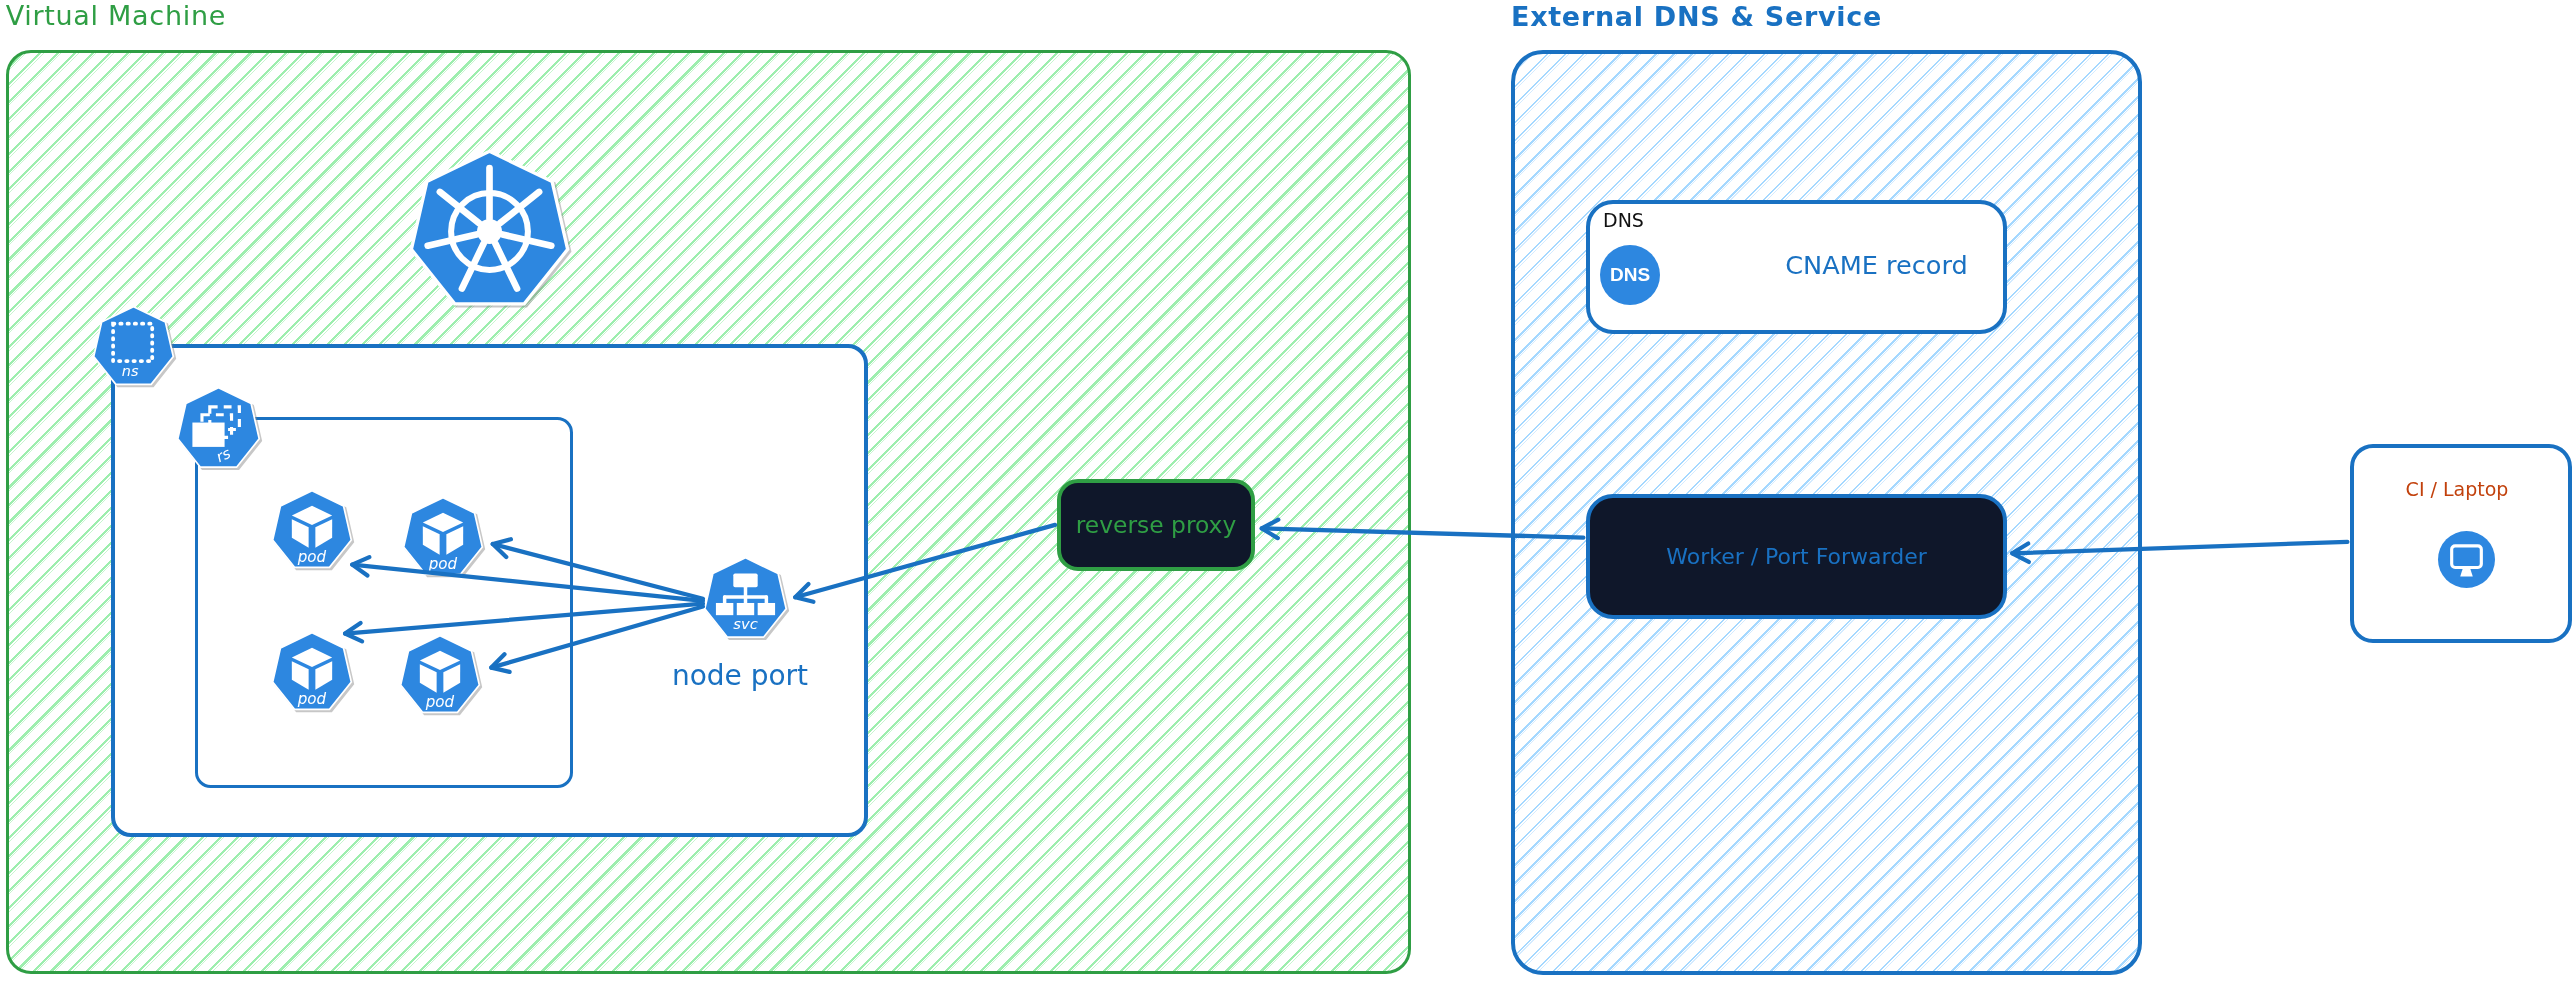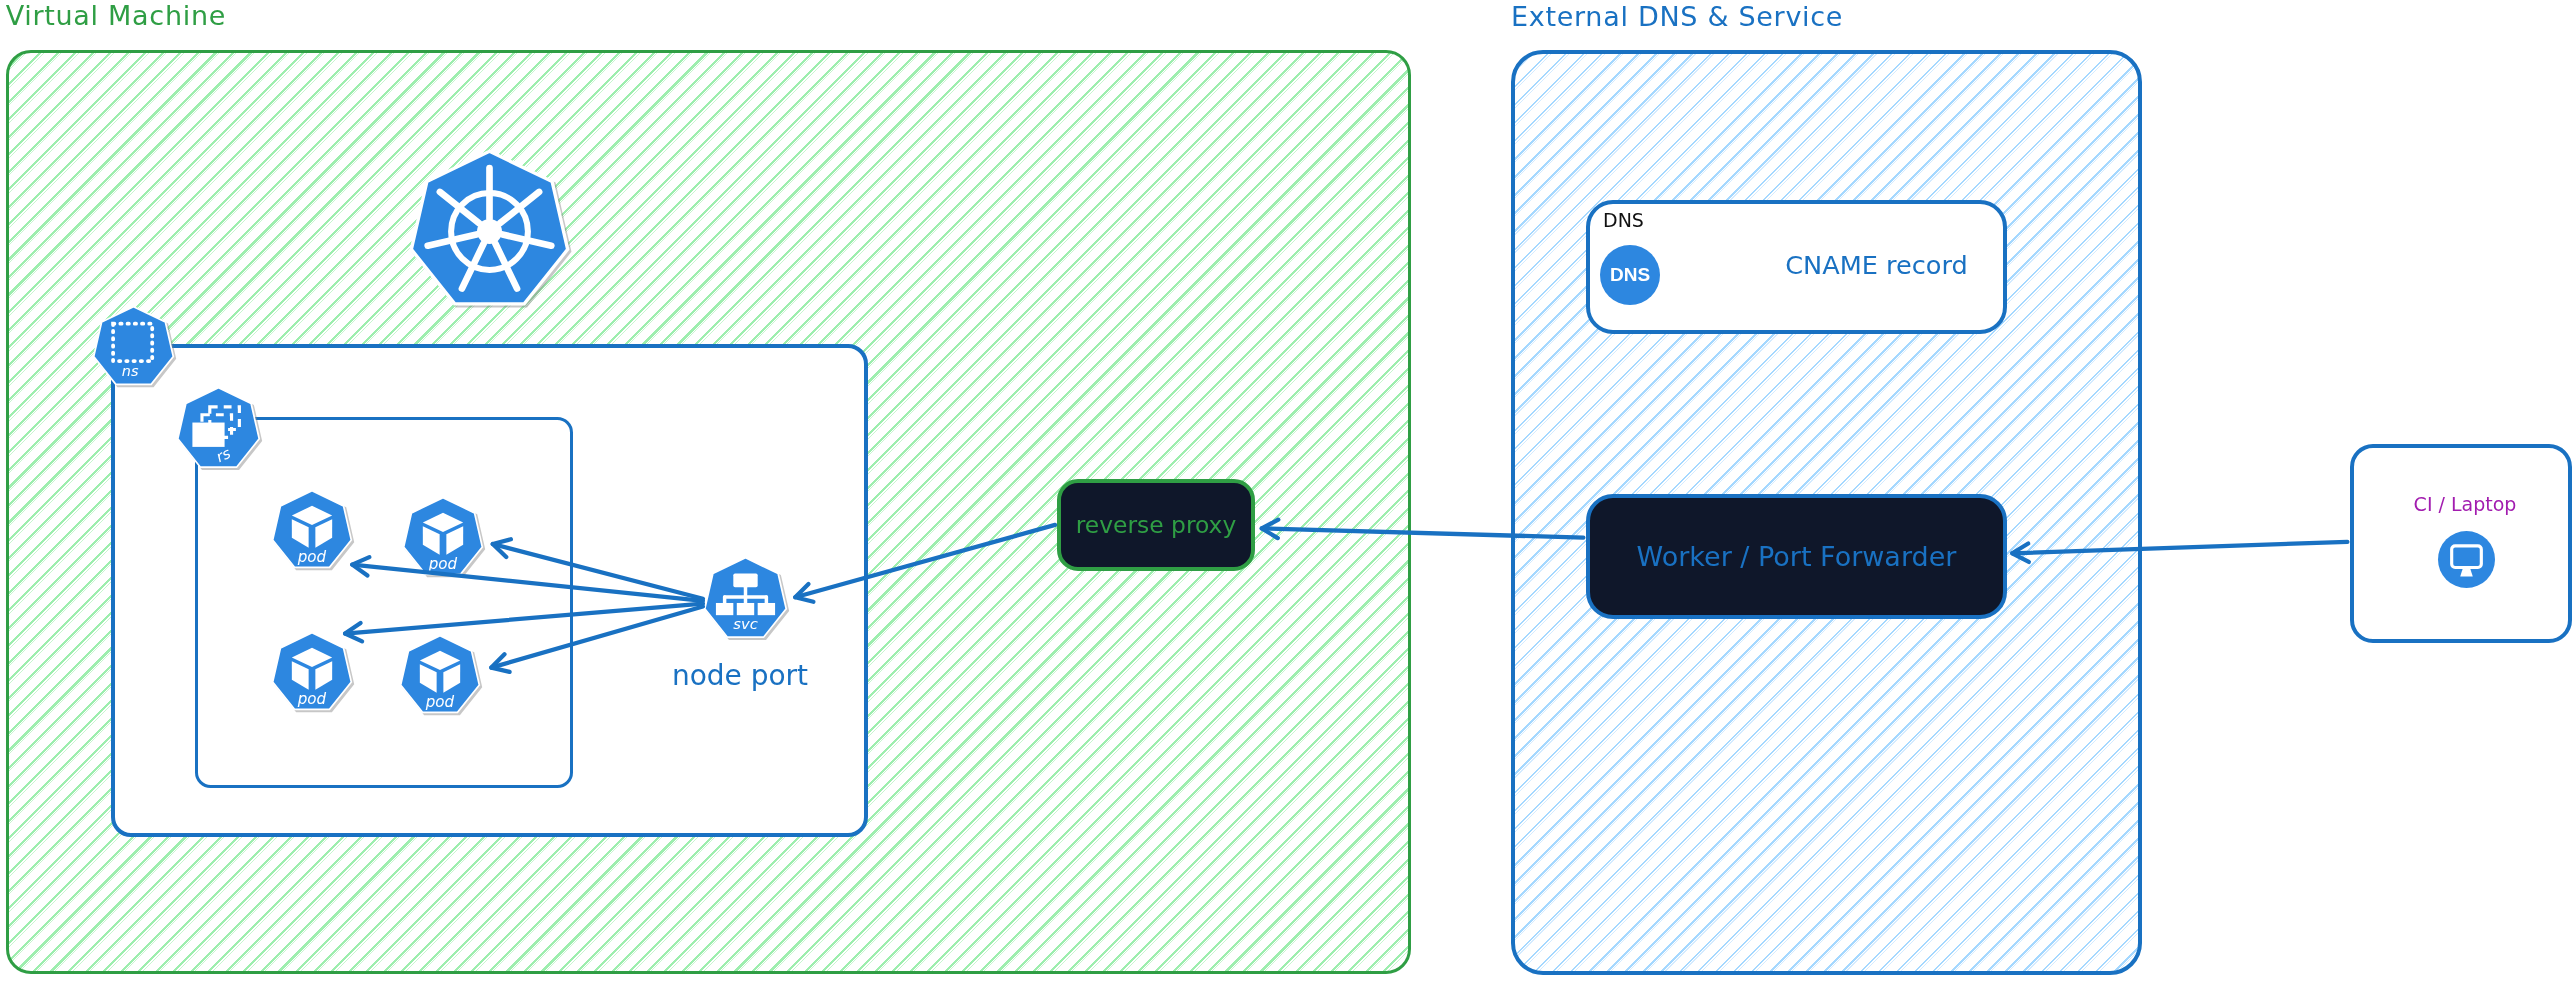--- a/index.html
+++ b/index.html
@@ -26,21 +26,21 @@
     border:4.3px solid #1971c2;border-radius:32px;
     background-image:
       repeating-linear-gradient(135deg,
         transparent 0 9.2px, #a5d8ff 9.2px 11px,
         transparent 11px 12px, #d4ebff 12px 12.8px);
   }
   .region-title{
     font-size:27px;font-weight:500;letter-spacing:0.7px;
   }
   .vm-title{left:5.7px;top:0px;width:1399px;color:#2f9e44;}
-  .ext-title{left:1511px;top:1.4px;width:623px;color:#1971c2;}
+  .ext-title{left:1511px;top:1.4px;width:623px;color:#1971c2;font-weight:bold;}
 
   
   .ns-box{
     left:111px;top:344px;width:749px;height:485px;
     background:#fff;border:4.3px solid #1971c2;border-radius:20px;
   }
   .rs-box{
     left:195px;top:417px;width:372px;height:365px;
     background:#fff;border:3.6px solid #1971c2;border-radius:15.6px;
   }
@@ -48,31 +48,31 @@
     background:#0f172a;display:flex;align-items:center;justify-content:center;
   }
   .dns-card{
     left:1586px;top:200px;width:413px;height:126px;
     border:4.3px solid #1971c2;border-radius:27px;background:#fff;
   }
   .worker-card{
     left:1586px;top:494px;width:413px;height:117px;
     border:4.3px solid #1971c2;border-radius:27px;
   }
-  .worker-card span{color:#1971c2;font-size:27px;}
+  .worker-card span{color:#1971c2;font-size:22px;}
   .rp-card{
     left:1057px;top:479px;width:190px;height:84px;
     border:4.3px solid #2f9e44;border-radius:21px;
   }
   .rp-card span{color:#2f9e44;font-size:23.4px;}
   .ci-card{
     left:2350px;top:444px;width:214px;height:191px;
     border:4.3px solid #1971c2;border-radius:23px;background:#fff;
   }
-  .ci-label{left:2350px;top:493px;width:214px;text-align:center;color:#a21caf;font-size:19px;font-weight:500;margin-left:8px;}
+  .ci-label{left:2350px;top:478px;width:214px;text-align:center;color:#c2410c;font-size:19px;font-weight:500;}
 
   .dns-tag{left:1603px;top:209px;color:#111;font-size:19px;font-weight:500;}
   .dns-badge{
     left:1600px;top:245px;width:60px;height:60px;border-radius:50%;
     background:#2d87e0;display:flex;align-items:center;justify-content:center;
     color:#fff;font-size:19px;font-weight:bold;font-family:"Liberation Sans",sans-serif;
   }
   .dns-label{left:1670px;top:250px;width:413px;text-align:center;color:#1971c2;font-size:25.6px;}
 
   .nodeport-label{left:651px;top:659px;width:178px;text-align:center;color:#1971c2;font-size:28px;}

